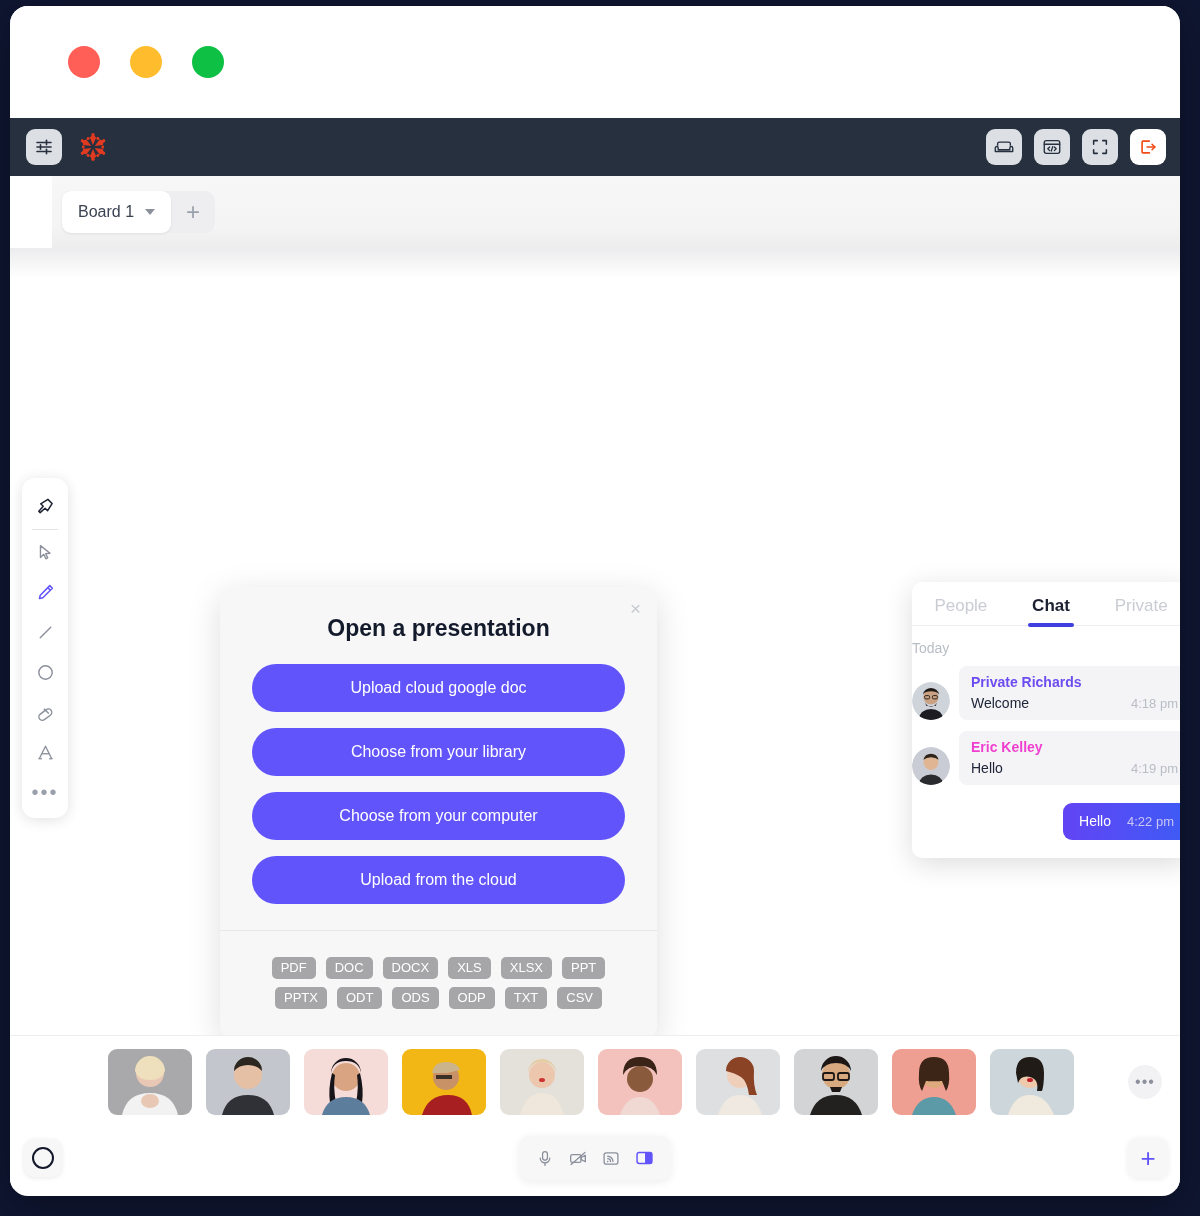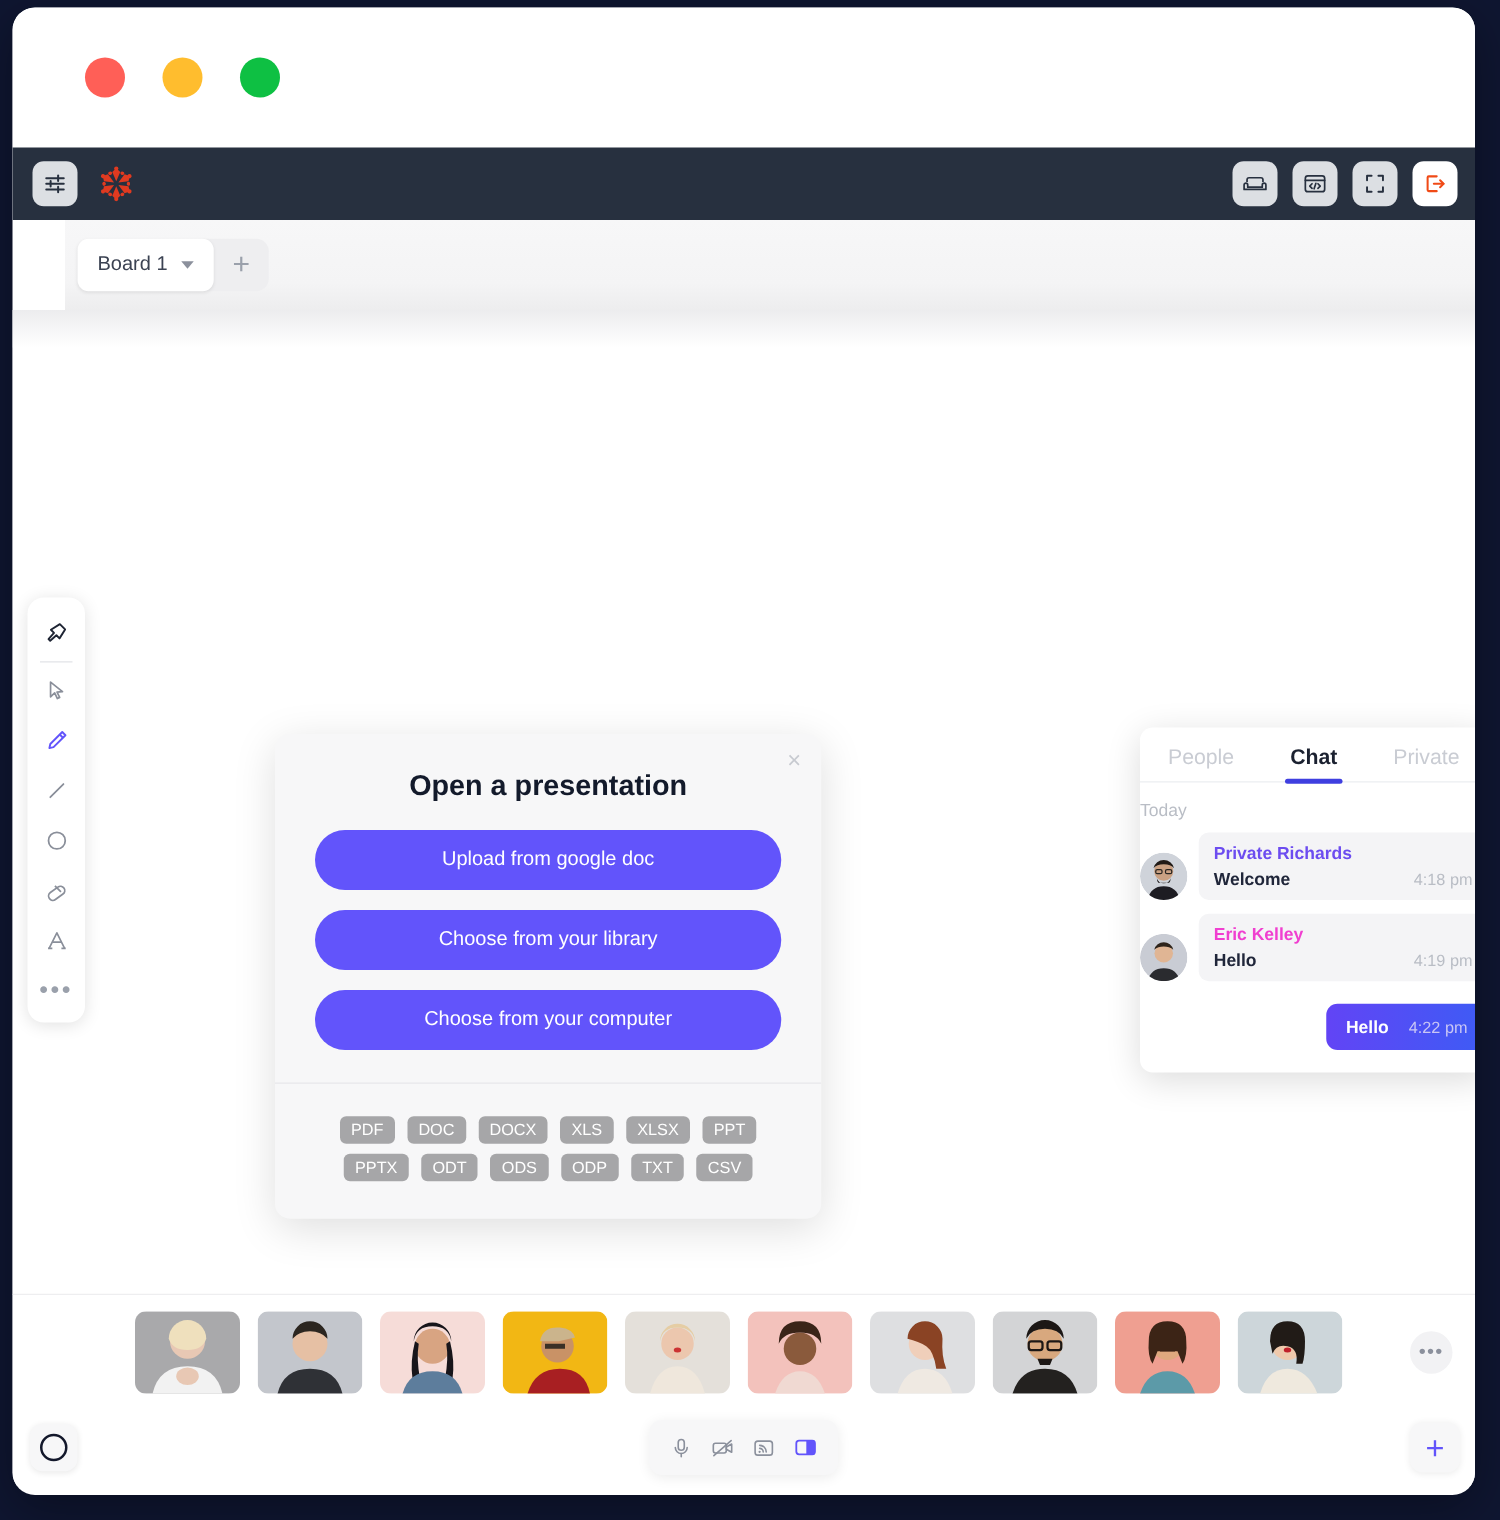--- a/index.html
+++ b/index.html
@@ -209,21 +209,21 @@
   .msg { display:flex; align-items: flex-end; gap: 9px; margin-bottom: 11px; }
   .avatar {
     width: 38px; height: 38px; border-radius: 50%;
     flex: 0 0 38px; overflow:hidden; position: relative;
   }
   .bubble {
     background: #f4f4f6; border-radius: 8px; padding: 8px 12px 9px; flex: 1;
   }
   .msg-name { font-size: 14px; font-weight: bold; margin-bottom: 5px; }
   .msg-row { display:flex; align-items: baseline; gap: 12px; }
-  .msg-text { font-size: 14px; color: #20263a; font-weight: bold; }
+  .msg-text { font-size: 14px; color: #20263a; font-weight: normal; }
   .msg-time { font-size: 13px; color: #b9bdc5; margin-left:auto; }
 
   .msg.out { justify-content: flex-end; margin-top: 18px; margin-bottom: 2px; }
   .bubble.out {
     flex: 0 0 auto;
     background: linear-gradient(90deg,#6244f5 0%, #3d5cf5 100%);
     border-radius: 9px;
     padding: 10px 16px 11px;
     display:flex; align-items: baseline; gap: 16px;
   }
@@ -445,23 +445,24 @@
       </div>
       <div class="tool">
         <span class="dots3">•••</span>
       </div>
     </div>
 
     <div class="modal">
       <div class="modal-close">×</div>
       <div class="modal-top">
         <div class="modal-title">Open a presentation</div>
-        <button class="big-btn">Upload from google doc</button>
+        <button class="big-btn">Upload cloud google doc</button>
         <button class="big-btn">Choose from your library</button>
         <button class="big-btn">Choose from your computer</button>
+        <button class="big-btn">Upload from the cloud</button>
       </div>
       <div class="modal-sep"></div>
       <div class="modal-bottom">
         <div class="chips">
           <span class="chip">PDF</span>
           <span class="chip">DOC</span>
           <span class="chip">DOCX</span>
           <span class="chip">XLS</span>
           <span class="chip">XLSX</span>
           <span class="chip">PPT</span>

